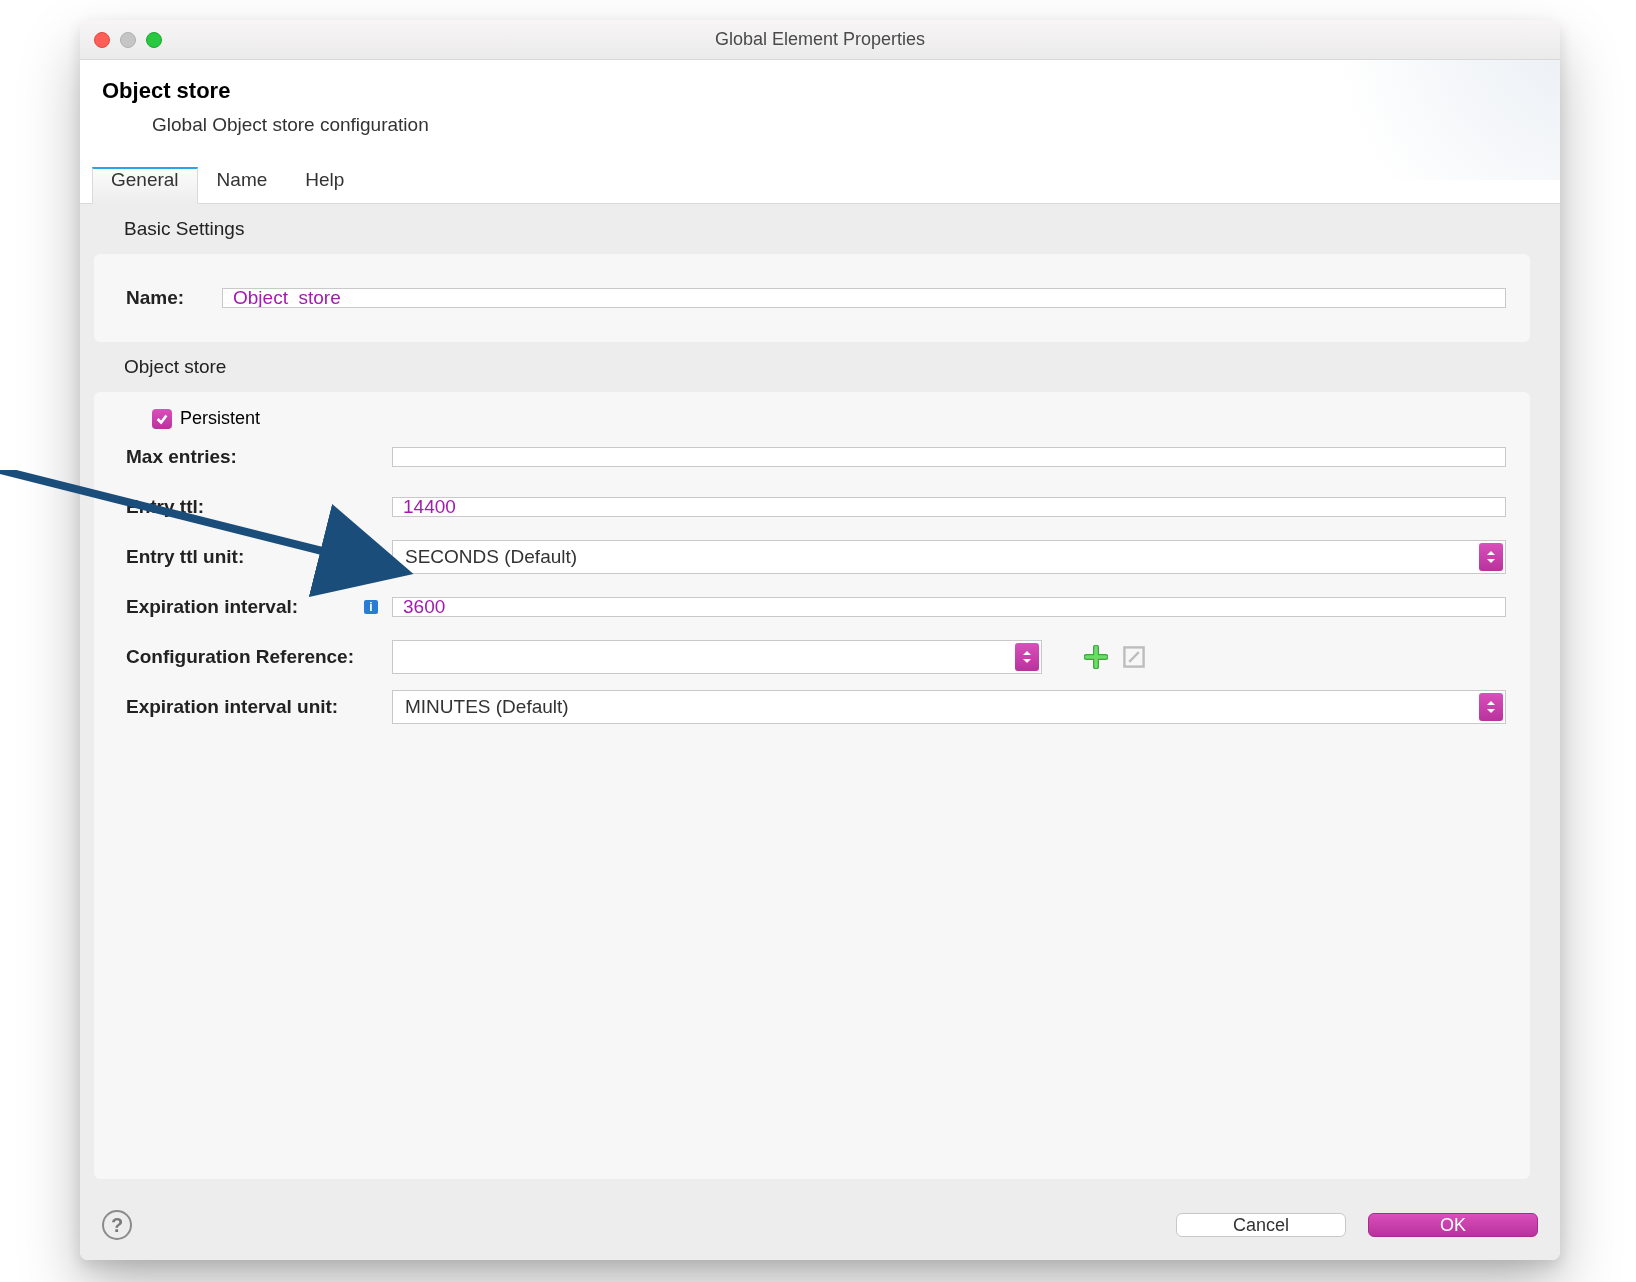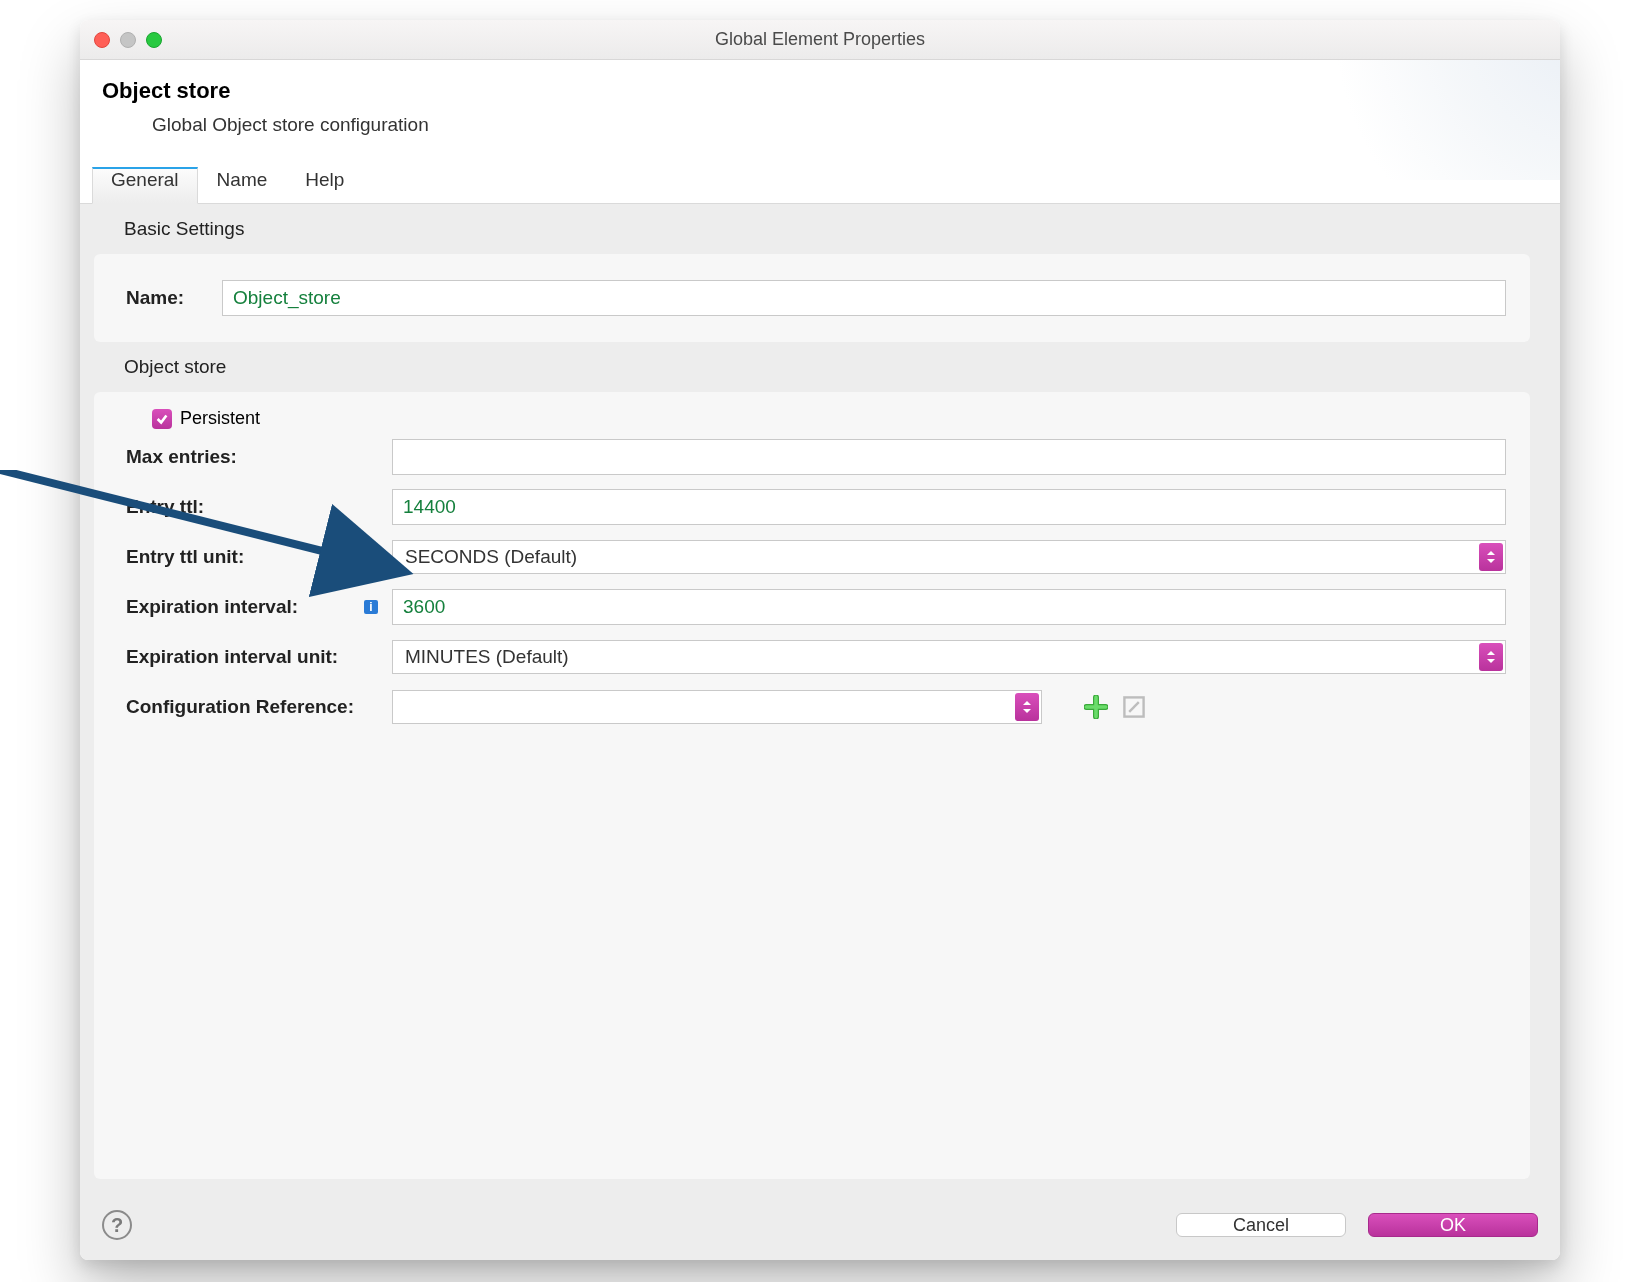--- a/index.html
+++ b/index.html
@@ -127,26 +127,26 @@
     .row .lbl {
       width: 260px;
       font-size: 19px;
       color: #222;
       padding-left: 8px;
       font-weight: bold;
     }
     .panel.basic .row .lbl { width: 90px; }
     .text-input {
       flex: 1;
-      height: 36px;
+      height: 20px;
       background: #fff;
       border: 1px solid #c9c9c9;
       padding: 4px 10px;
       font-size: 19px;
-      color: #15803d;
+      color: #a21caf;
       outline: none;
     }
     .select-wrap {
       flex: 1;
       display: flex;
       align-items: stretch;
       height: 34px;
       border: 1px solid #c9c9c9;
       background: #fff;
       position: relative;
@@ -319,52 +319,52 @@
         <div class="info-icon" style="margin-left:-30px; margin-right:-2px;">
           <svg viewBox="0 0 18 18">
               <rect x="2" y="2" width="14" height="14" rx="2" fill="#2a7bd6"></rect>
               <text x="9" y="13" font-size="12" fill="#fff" text-anchor="middle" font-family="Arial" font-weight="bold">i</text>
             </svg>
         </div>
         <input class="text-input" value="3600" style="">
       </div>
 
       <div class="row">
+        <div class="lbl">Configuration Reference:</div>
+        <div class="select-wrap select-short">
+          <div class="select-text"></div>
+          <div class="select-btn">
+            <svg viewBox="0 0 10 14">
+                <path d="M5 1 L9 5 L1 5 Z M5 13 L1 9 L9 9 Z" fill="#fff"></path>
+              </svg>
+          </div>
+        </div>
+        <div class="icon-btns">
+          <div class="iconbtn">
+            <svg viewBox="0 0 20 20">
+                <path d="M10 2 L10 18 M2 10 L18 10" stroke="#3aa93a" stroke-width="5" stroke-linecap="round"></path>
+                <path d="M10 2 L10 18 M2 10 L18 10" stroke="#6adc6a" stroke-width="3" stroke-linecap="round"></path>
+              </svg>
+          </div>
+          <div class="iconbtn">
+            <svg viewBox="0 0 20 20">
+                <rect x="2" y="2" width="16" height="16" fill="none" stroke="#bdbdbd" stroke-width="2"></rect>
+                <path d="M6 14 L14 6" stroke="#bdbdbd" stroke-width="2"></path>
+              </svg>
+          </div>
+        </div>
+      </div>
+
+      <div class="row">
         <div class="lbl">Expiration interval unit:</div>
         <div class="select-wrap">
           <div class="select-text">MINUTES (Default)</div>
           <div class="select-btn">
             <svg viewBox="0 0 10 14">
                 <path d="M5 1 L9 5 L1 5 Z M5 13 L1 9 L9 9 Z" fill="#fff"></path>
-              </svg>
-          </div>
-        </div>
-      </div>
-
-      <div class="row">
-        <div class="lbl">Configuration Reference:</div>
-        <div class="select-wrap select-short">
-          <div class="select-text"></div>
-          <div class="select-btn">
-            <svg viewBox="0 0 10 14">
-                <path d="M5 1 L9 5 L1 5 Z M5 13 L1 9 L9 9 Z" fill="#fff"></path>
-              </svg>
-          </div>
-        </div>
-        <div class="icon-btns">
-          <div class="iconbtn">
-            <svg viewBox="0 0 20 20">
-                <path d="M10 2 L10 18 M2 10 L18 10" stroke="#3aa93a" stroke-width="5" stroke-linecap="round"></path>
-                <path d="M10 2 L10 18 M2 10 L18 10" stroke="#6adc6a" stroke-width="3" stroke-linecap="round"></path>
-              </svg>
-          </div>
-          <div class="iconbtn">
-            <svg viewBox="0 0 20 20">
-                <rect x="2" y="2" width="16" height="16" fill="none" stroke="#bdbdbd" stroke-width="2"></rect>
-                <path d="M6 14 L14 6" stroke="#bdbdbd" stroke-width="2"></path>
               </svg>
           </div>
         </div>
       </div>
 
     </div>
 
   </div>
 
   <div class="footer">

